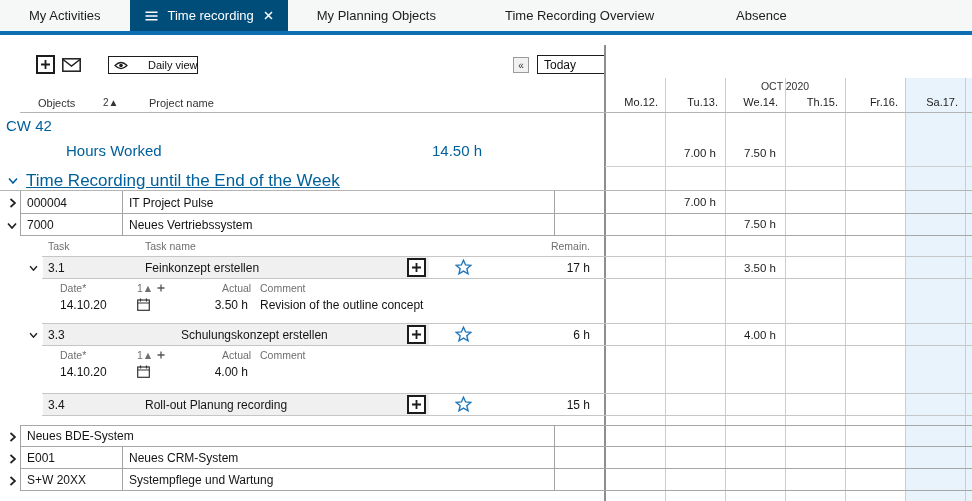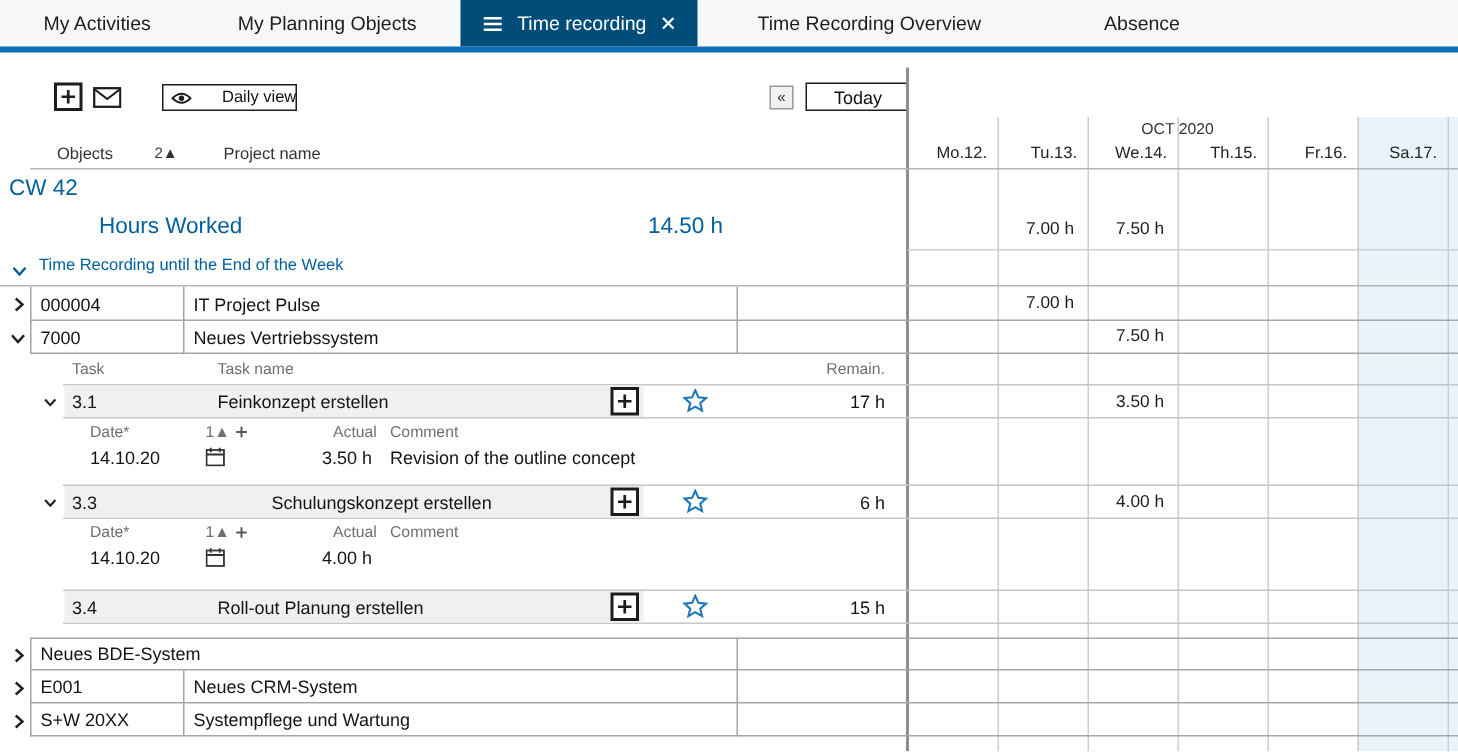--- a/index.html
+++ b/index.html
@@ -17,41 +17,41 @@
          background:#fff;display:flex;align-items:center;justify-content:center;}
   .iconbtn{position:absolute;display:flex;align-items:center;justify-content:center;}
   .viewsel{position:absolute;left:108px;top:56px;width:90px;height:18px;box-sizing:border-box;
            border:1px solid #1c1c1c;background:#fff;display:flex;align-items:center;gap:20px;
            padding:0 5px;font-size:11px;color:#111;white-space:nowrap;}
   .prevbtn{position:absolute;left:513px;top:57px;width:16px;height:16px;box-sizing:border-box;
            border:1px solid #9b9b9b;background:#f1f1f1;display:flex;align-items:center;
            justify-content:center;font-size:10px;color:#333;}
   .todaybtn{position:absolute;left:537px;top:55px;width:69px;height:19px;box-sizing:border-box;
             border:1px solid #1c1c1c;background:#fff;display:flex;align-items:center;
-            padding-left:18px;font-size:12px;color:#111;}
+            padding-left:6px;font-size:12px;color:#111;}
 
   
   .divider{position:absolute;left:604px;top:45px;width:2px;height:456px;background:#8e8e8e;}
   .vline{position:absolute;top:78px;height:423px;width:1px;background:#cccccc;}
   .weekend{position:absolute;top:78px;height:423px;background:#e8f3fb;}
   .month{position:absolute;left:605px;top:80px;width:360px;text-align:center;font-size:10.5px;color:#333;}
   .daylab{position:absolute;top:96px;width:60px;box-sizing:border-box;text-align:right;
           padding-right:7px;font-size:11px;color:#222;}
   .hline{position:absolute;height:1px;background:#b5b5b5;}
   .dline{position:absolute;left:605px;width:367px;height:1px;background:#cfcfcf;}
   .hlab{position:absolute;font-size:11px;color:#333;}
 
   
   .row{position:absolute;left:0;width:972px;}
   .blue{color:#00609c;}
   .dayval{position:absolute;width:60px;box-sizing:border-box;text-align:right;padding-right:9px;
           font-size:11.5px;color:#1c1c1c;}
   .c0{left:605px}.c1{left:665px}.c2{left:725px}.c3{left:785px}.c4{left:845px}.c5{left:905px}
 
-  .cells{position:absolute;left:20px;top:0;bottom:0;width:472px;box-sizing:border-box;
+  .cells{position:absolute;left:20px;top:0;bottom:0;width:535px;box-sizing:border-box;
          border-left:1px solid #a3a3a3;border-right:1px solid #a3a3a3;display:flex;}
   .idcell{width:102px;box-sizing:border-box;border-right:1px solid #a3a3a3;display:flex;
           align-items:center;padding-left:6px;font-size:12px;color:#141414;}
   .namecell{flex:1;display:flex;align-items:center;padding-left:6px;font-size:12px;color:#141414;}
   .prule{position:absolute;left:20px;right:0;top:0;bottom:0;border-bottom:1px solid #a7a7a7;}
   .prule.top{border-top:1px solid #a7a7a7;}
 
   .trule{position:absolute;left:42px;right:0;top:0;height:23px;box-sizing:border-box;
          border-top:1px solid #c6c6c6;border-bottom:1px solid #c6c6c6;}
   .graybg{position:absolute;left:43px;top:1px;width:386px;height:21px;background:#f0f0f0;}
@@ -65,31 +65,31 @@
 </style>
 </head>
 <body>
 
 <div class="app">
 
   <div class="tabbar">
     <div class="tab">
       <span>My Activities</span>
     </div>
-    <div class="tab">
-      <span>My Planning Objects</span>
-    </div>
     <div class="tab active">
       <span class="chev" style="position:static"><svg width="13" height="10" viewBox="0 0 13 10">
             <path d="M0.5 1.2 H12.5 M0.5 5 H12.5 M0.5 8.8 H12.5" stroke="#fff" stroke-width="1.6"></path>
           </svg></span>
       <span>Time recording</span>
       <span class="chev" style="position:static"><svg width="9" height="9" viewBox="0 0 9 9">
             <path d="M1 1 L8 8 M8 1 L1 8" stroke="#fff" stroke-width="1.5"></path>
           </svg></span>
+    </div>
+    <div class="tab">
+      <span>My Planning Objects</span>
     </div>
     <div class="tab" style="padding:0 40px">
       <span>Time Recording Overview</span>
     </div>
     <div class="tab" style="padding:0 42px">
       <span>Absence</span>
     </div>
   </div>
   <div class="strip"></div>
 
@@ -146,21 +146,21 @@
     <span class="t15 blue ralign" style="left:400px;top:2px;width:82px;">14.50 h</span>
     <span class="dayval c1" style="top:7px;">7.00 h</span>
     <span class="dayval c2" style="top:7px;">7.50 h</span>
   </div>
   <div class="dline" style="top:166px;"></div>
 
   <div class="row" style="top:168px;height:22px;">
     <span class="chev" style="left:8px;top:9px;"><svg width="10" height="7" viewBox="0 0 10 7">
           <path d="M1 1.5 L5 6 L9 1.5" fill="none" stroke="#00609c" stroke-width="1.6"></path>
         </svg></span>
-    <span class="blue" style="position:absolute;left:26px;top:3px;font-size:11px;">Time Recording until the End of the Week</span>
+    <span class="blue" style="position:absolute;left:26px;top:3px;font-size:17px;text-decoration:underline;">Time Recording until the End of the Week</span>
   </div>
   <div class="hline" style="left:0;top:190px;width:972px;"></div>
 
   <div class="row" style="top:191px;height:23px;">
     <div class="prule"></div>
     <span class="chev" style="left:9px;top:7px;"><svg width="7" height="10" viewBox="0 0 7 10">
           <path d="M1.5 1 L6 5 L1.5 9" fill="none" stroke="#222" stroke-width="1.7"></path>
         </svg></span>
     <div class="cells">
       <div class="idcell">000004</div>
@@ -264,21 +264,21 @@
           <path d="M3.5 0.5 V3.5 M9.5 0.5 V3.5 M0.7 5 H12.3" stroke="#333" stroke-width="1.2" fill="none"></path>
         </svg></span>
     <span class="t12 ralign" style="left:204px;top:2px;width:44px;">4.00 h</span>
     <span class="t12" style="left:260px;top:2px;"></span>
   </div>
 
   <div class="row" style="top:393px;height:24px;">
     <div class="trule"></div>
     <div class="graybg"></div>
     <span class="t12" style="left:48px;top:5px;">3.4</span>
-    <span class="t12" style="left:145px;top:5px;">Roll-out Planung erstellen</span>
+    <span class="t12" style="left:145px;top:5px;">Roll-out Planung recording</span>
     <div class="sqbtn" style="left:407px;top:2px;">
         <svg width="11" height="11" viewBox="0 0 11 11">
           <path d="M5.5 1 V10 M1 5.5 H10" stroke="#1c1c1c" stroke-width="1.8"></path>
         </svg>
       </div>
     <span class="star" style="left:455px;top:3px;"><svg width="17" height="16" viewBox="0 0 24 23">
           <path d="M12 1.7 L15 8.5 L22.3 9.2 L16.8 14 L18.5 21.2 L12 17.4 L5.5 21.2 L7.2 14 L1.7 9.2 L9 8.5 Z" fill="none" stroke="#1e78bb" stroke-width="2"></path>
         </svg></span>
     <span class="t12 ralign" style="left:520px;top:5px;width:70px;">15 h</span>
   </div>

